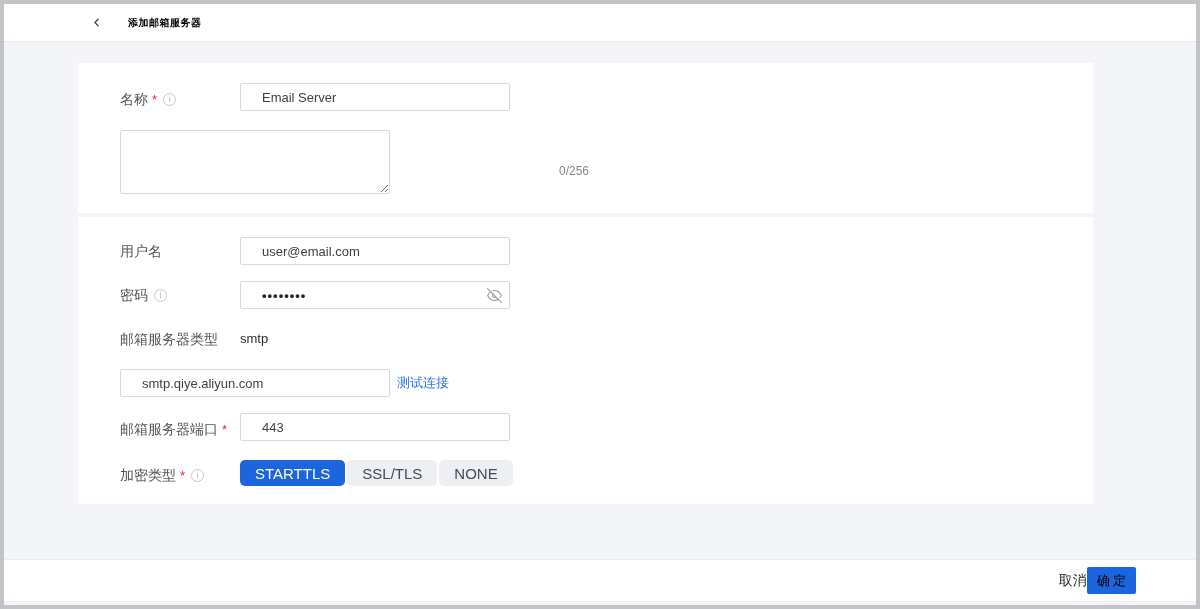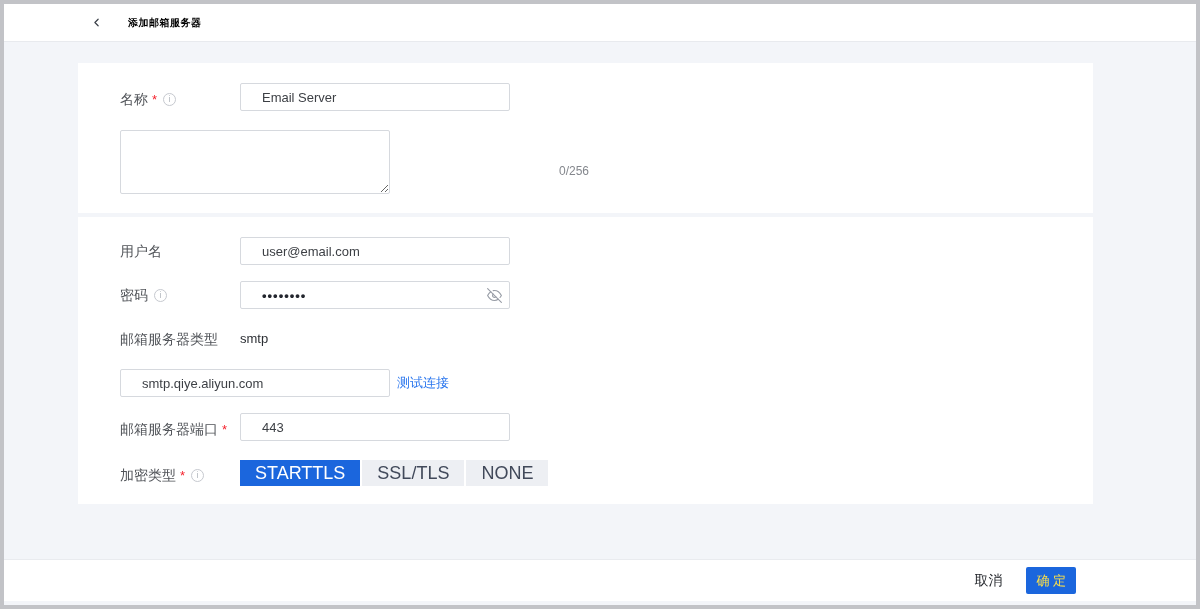--- a/index.html
+++ b/index.html
@@ -89,44 +89,44 @@
   .test-link {
     margin-left: 7px; font-size: 13px; color: #2a76ee;
     line-height: 28px; text-decoration: none; cursor: pointer;
   }
 
   .seg-group { display: flex; gap: 2px; }
   .seg-btn {
     height: 26px; padding: 0 15px;
     display: flex; align-items: center; justify-content: center;
     background: #edeff3; color: #41495a;
-    font-size: 18px; border: none; border-radius: 0; cursor: pointer;
+    font-size: 15px; border: none; border-radius: 5px; cursor: pointer;
     font-family: "Liberation Sans", "DejaVu Sans", sans-serif;
   }
   .seg-btn.selected { background: #1b66dd; color: #ffffff; font-weight: 400; }
 
   
   .footer {
     height: 42px; flex: 0 0 42px;
     background: #ffffff;
     border-top: 1px solid #e9ebef;
     display: flex; align-items: center; justify-content: flex-end;
-    padding-right: 120px; gap: 24px;
+    padding-right: 60px; 
   }
   .bottom-strip { height: 4px; flex: 0 0 4px; background: #f3f5f9; }
   .cancel-btn {
     font-size: 14px; color: #26292e; background: none; border: none; cursor: pointer;
     font-family: "Liberation Sans", "DejaVu Sans", sans-serif;
   }
   .confirm-btn {
     min-width: 48px; height: 27px; padding: 0 10px;
-    background: #1b66dd; color: #fde047;
+    background: #1b66dd; color: #000000;
     font-size: 13px; border: none; border-radius: 2px; cursor: pointer;
     display: flex; align-items: center; justify-content: center;
-    font-family: Liberation Sans, sans-serif;
+    font-family: Liberation Serif, serif;
   }
 </style>
 </head>
 <body>
 
 <div class="header">
   <button class="back-btn">
     <svg width="13" height="13" viewBox="0 0 24 24" fill="none" stroke="#3a3f47" stroke-width="2.2" stroke-linecap="round" stroke-linejoin="round">
         <polyline points="15 18 9 12 15 6"></polyline>
       </svg>

